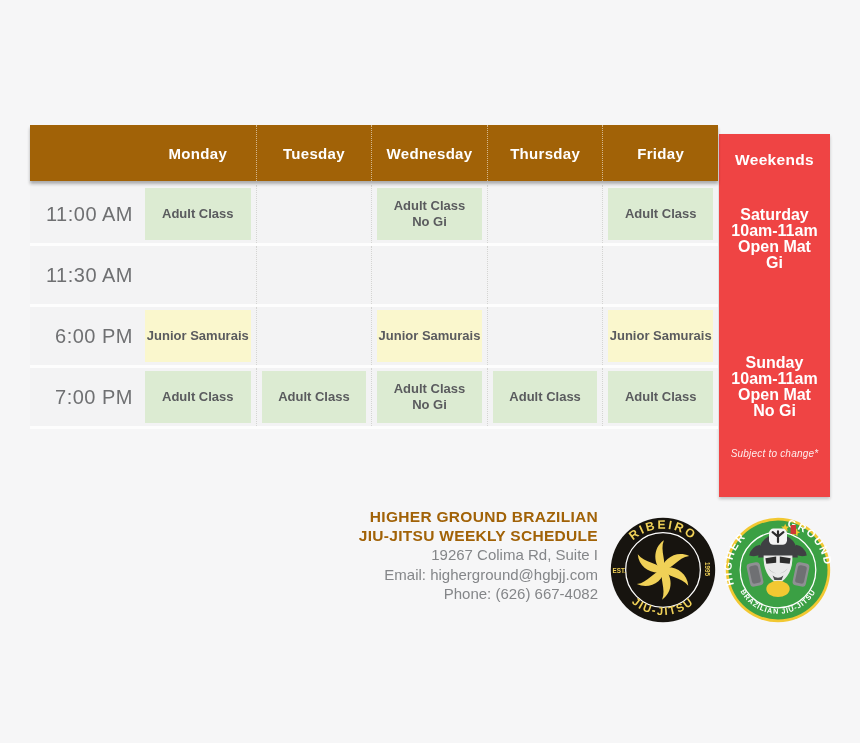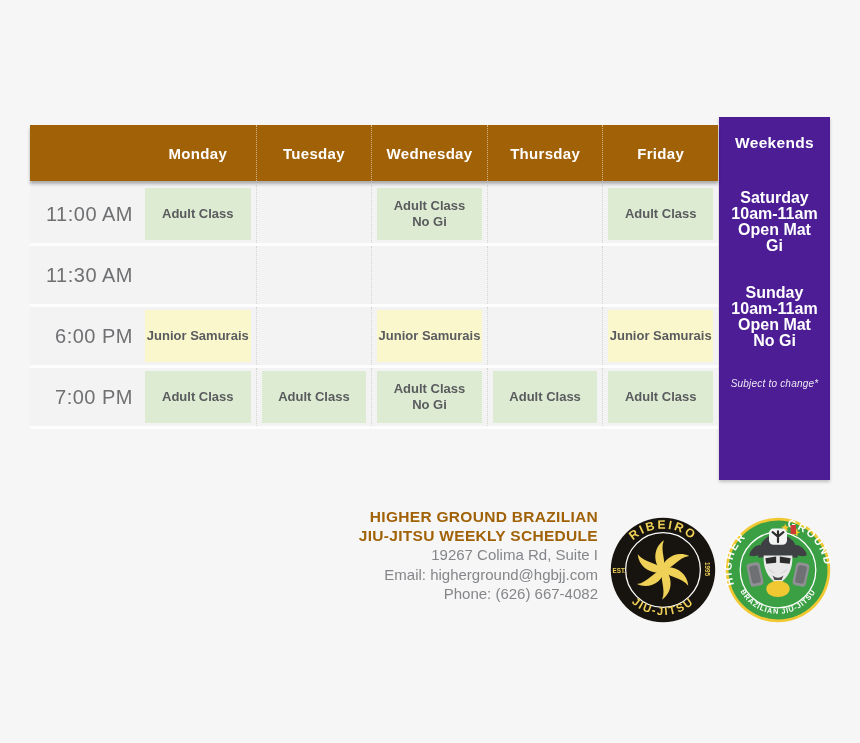--- a/index.html
+++ b/index.html
@@ -31,28 +31,28 @@
   .block{
     width:calc(100% - 10px);height:calc(100% - 6px);
     display:flex;flex-direction:column;align-items:center;justify-content:center;
     font-size:13px;font-weight:bold;color:#5a5b5e;text-align:center;line-height:16px;
   }
   .block.green{background:#dcebd2;}
   .block.yellow{background:#faf7cd;}
   .block .sub:empty{display:none;}
   
   .weekend{
-    position:absolute;left:719px;top:117px;width:111px;height:363px;
-    background:#4c1d95;color:#fff;text-align:center;
+    position:absolute;left:719px;top:134px;width:111px;height:363px;
+    background:#ef4444;color:#fff;text-align:center;
     box-shadow:0 2px 3px rgba(0,0,0,.22);
   }
   .weekend .wk-title{padding-top:17px;font-size:15.5px;font-weight:bold;letter-spacing:.3px;}
   .wk-block{font-size:16px;font-weight:bold;line-height:16px;}
   .wk-block.sat{margin-top:38px;}
-  .wk-block.sun{margin-top:31px;}
+  .wk-block.sun{margin-top:84px;}
   .wk-note{margin-top:29px;font-size:10px;font-style:italic;opacity:.9;letter-spacing:.2px;}
   
   .footer-text{position:absolute;top:507px;right:262px;text-align:right;}
   .f-title{font-size:15.5px;font-weight:bold;color:#a16207;line-height:19px;letter-spacing:.3px;}
   .f-line{font-size:15px;color:#848689;line-height:19.5px;}
   .f-line:first-of-type{margin-top:3px;}
   .logo{position:absolute;top:516px;width:108px;height:108px;}
   .logo.ribeiro{left:609px;}
   .logo.hg{left:724px;}
 </style>

